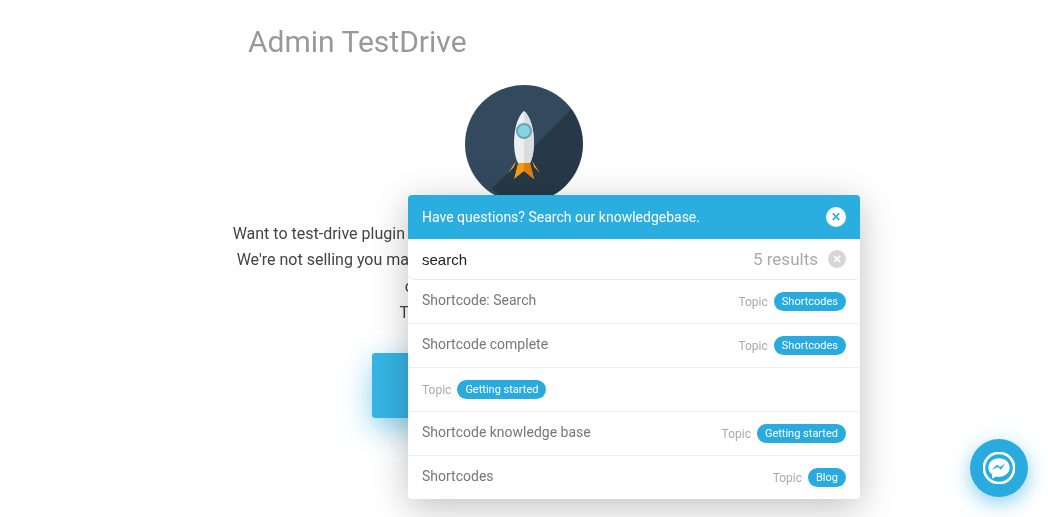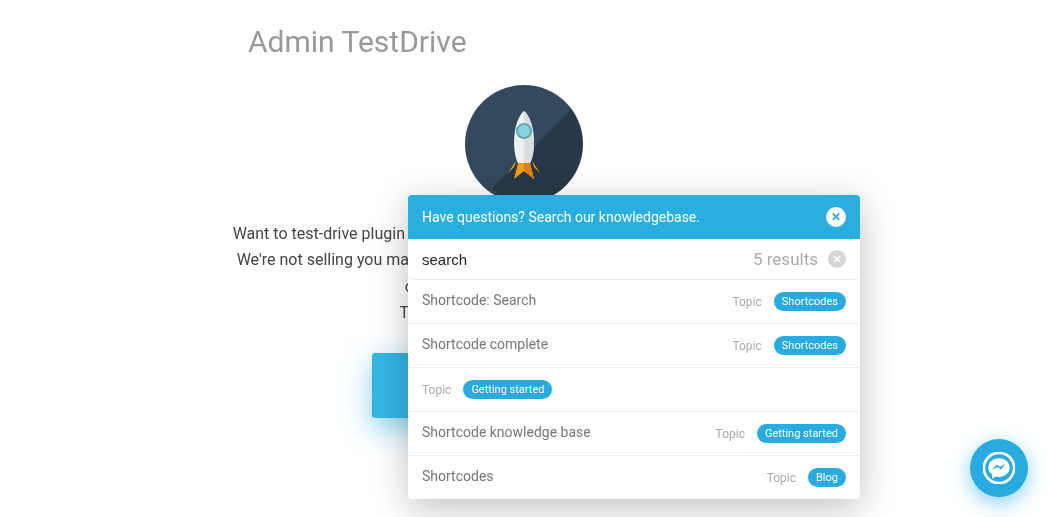--- a/index.html
+++ b/index.html
@@ -115,21 +115,21 @@
   .kb-item {
     display: flex; align-items: flex-start; justify-content: space-between;
     padding: 12px 14px;
     border-bottom: 1px solid #eee;
     font-size: 14px;
     color: #888;
     cursor: pointer;
   }
   .kb-item:last-child { border-bottom: none; }
   .kb-item-title { color: #777; }
-  .kb-item-right { display:flex; align-items:center; gap:12px; }
+  .kb-item-right { display:flex; align-items:center; gap:6px; }
   .kb-topic-label { font-size:12px; color:#aaa; }
   .kb-badge {
     background:#29abe0; color:#fff;
     font-size:11px; padding:3px 8px;
     border-radius:10px;
     white-space: nowrap;
   }
 
   
   .chat-bubble {

